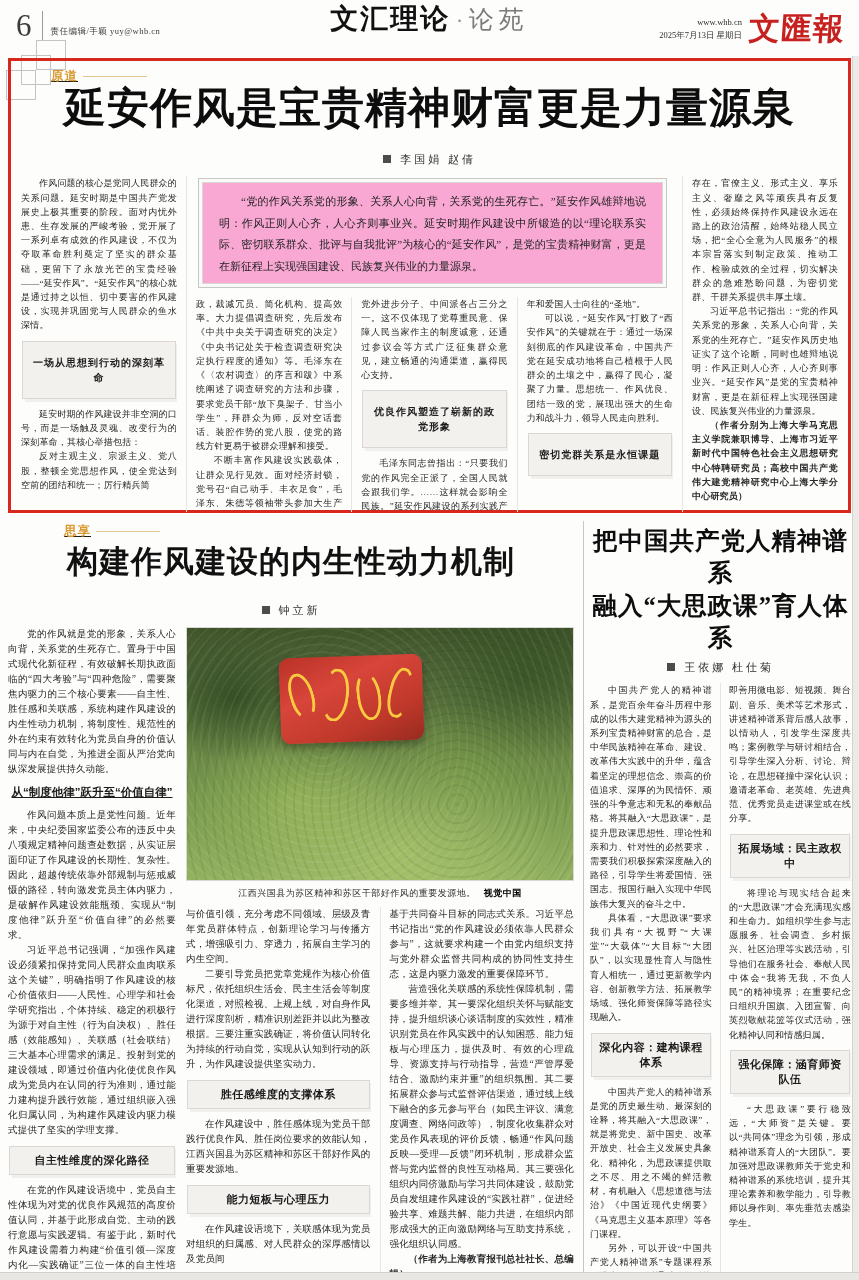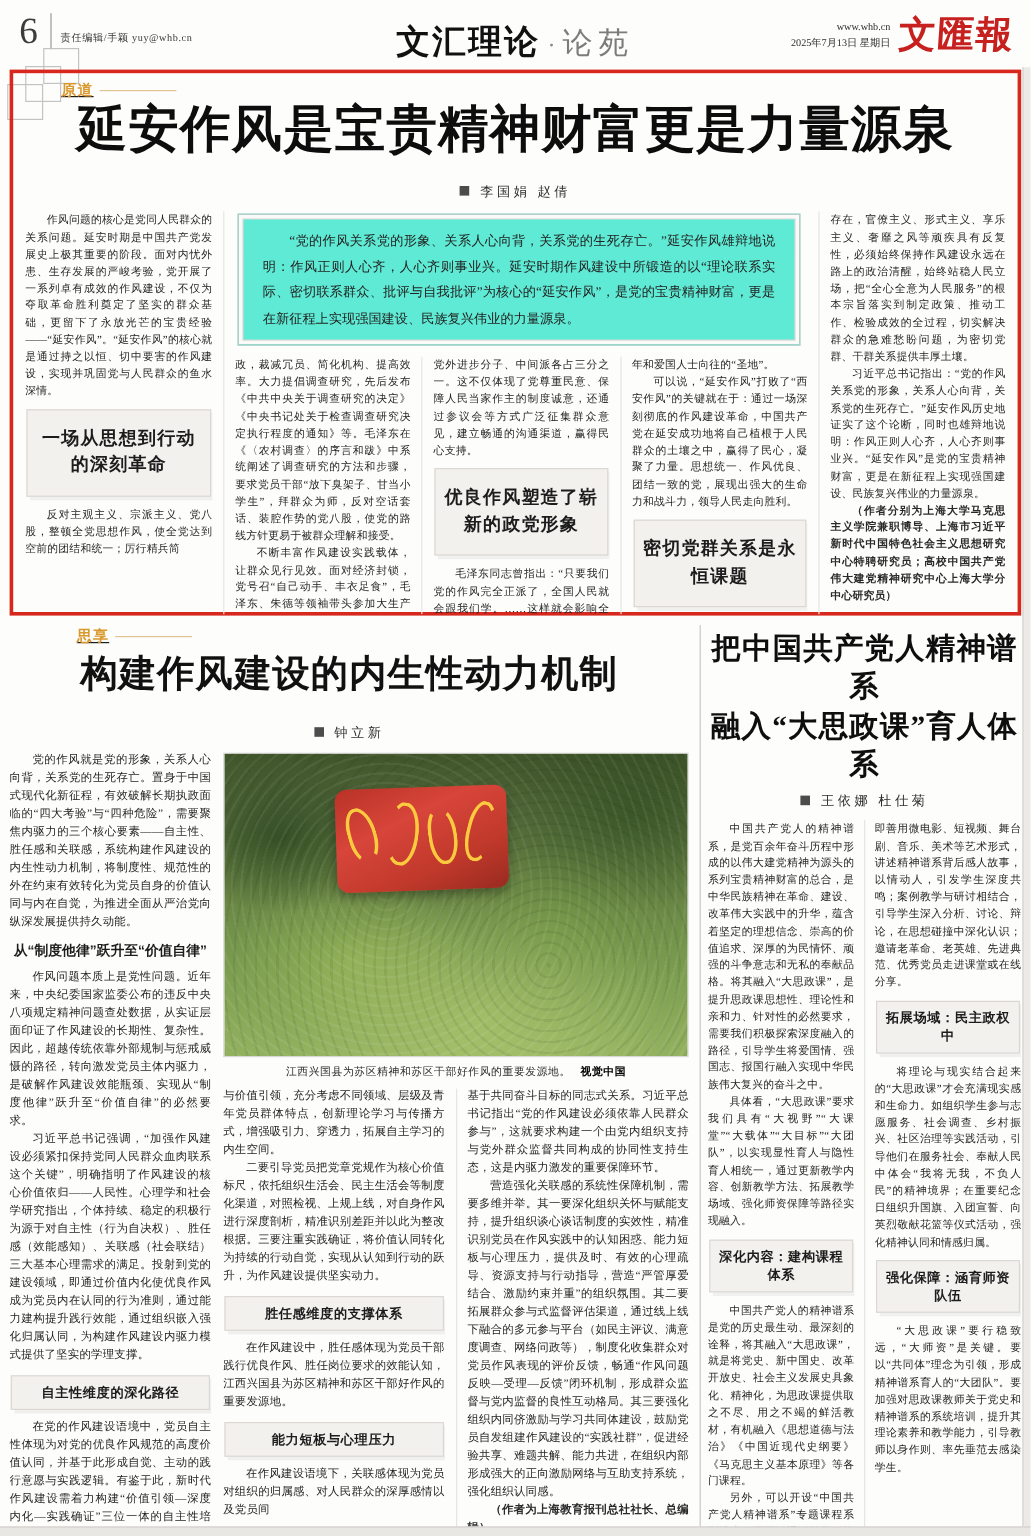--- a/index.html
+++ b/index.html
@@ -6,21 +6,21 @@
   html,body { background:#fff; }
   body { font-family:"Liberation Serif","DejaVu Serif",serif; color:#1c1c1c; }
   .page { position:relative; width:859px; height:1280px; background:#fdfdfc; overflow:hidden; }
 
   
   .hdr { position:relative; height:56px; padding:8px 14px 0 16px; }
   .hdr-left { position:absolute; left:16px; top:10px; display:flex; align-items:flex-end; }
   .pagenum { font-size:31px; line-height:1; color:#3c3c3c; font-family:"Liberation Serif",serif; }
   .hdr-vline { width:1px; height:30px; background:#9a9a9a; margin:0 8px 0 10px; }
   .editor-line { font-size:8.5px; color:#3a3a3a; padding-bottom:3px; letter-spacing:.5px; }
-  .hdr-center { position:absolute; left:50%; top:16px; transform:translateX(-50%); white-space:nowrap; }
+  .hdr-center { position:absolute; left:50%; top:0; transform:translateX(-50%); white-space:nowrap; }
   .sec-bold { font-size:28px; font-weight:900; color:#111; letter-spacing:2px; font-family:"Liberation Sans",sans-serif; }
   .sec-dot { font-size:20px; color:#888; margin:0 6px; }
   .sec-light { font-size:25px; color:#7c7c7c; letter-spacing:5px; font-family:"Liberation Sans",sans-serif; }
   .hdr-right { position:absolute; right:14px; top:8px; display:flex; align-items:center; }
   .hdr-meta { text-align:right; font-size:8.5px; color:#2e2e2e; line-height:1.55; margin-right:7px; }
   .masthead { font-size:31px; font-weight:900; color:#c6211f; letter-spacing:1px; font-family:"Liberation Serif",serif; transform:skewX(-4deg); }
 
   
   .ornament { position:absolute; left:6px; top:40px; width:96px; height:66px; z-index:0; }
   .orn { position:absolute; border:1.5px solid #c3c3c3; background:transparent; }
@@ -36,32 +36,32 @@
   .tagline { display:inline-block; width:64px; height:1px; background:#e0c490; margin-left:5px; vertical-align:middle; }
   .a1-headline { text-align:center; font-size:42px; font-weight:900; letter-spacing:1px; color:#0d0d0d; font-family:"Liberation Sans",sans-serif; line-height:1.15; }
   .byline { text-align:center; font-size:11px; color:#2f2f2f; margin:20px 0 9px 0; }
   .bl-sq { display:inline-block; width:8px; height:8px; background:#4c4c4c; margin-right:9px; }
   .byline .names { letter-spacing:3px; }
 
   .a1-body { display:flex; height:336px; overflow:hidden; }
   .a1-col { width:156px; flex:0 0 156px; overflow:hidden; }
   .a1-mid { flex:1; display:flex; flex-direction:column; margin:0 0 0 9px; padding-left:9px; border-left:1px solid #e7e5e2; }
   .a1-col.last { margin-left:9px; padding-left:9px; border-left:1px solid #e7e5e2; }
-  .quote { background:#5eead4; border:1px solid #c7c7c5; box-shadow:inset 0 0 0 3px #fafaf9, inset 0 0 0 4px #d8d8d6; padding:12px 20px 10px 20px; margin:2px 6px 9px 2px; font-size:11px; line-height:1.95; text-align:justify; text-indent:2em; color:#222; }
+  .quote { background:#f9a8d4; border:1px solid #c7c7c5; box-shadow:inset 0 0 0 3px #fafaf9, inset 0 0 0 4px #d8d8d6; padding:12px 20px 10px 20px; margin:2px 6px 9px 2px; font-size:11px; line-height:1.95; text-align:justify; text-indent:2em; color:#222; }
   .a1-mid-cols { flex:1; display:flex; overflow:hidden; }
   .mcol { flex:1; overflow:hidden; }
   .mcol + .mcol { margin-left:9px; padding-left:9px; border-left:1px solid #e7e5e2; }
 
   .bp { font-size:9px; line-height:1.58; text-align:justify; text-indent:2em; color:#1f1f1f; letter-spacing:.2px; }
   .bp.noind { text-indent:0; }
   .sig { font-weight:700; color:#2a2a2a; }
   .shx { background:#f3f1ee; border:1px solid #dbd8d4; box-shadow:3px 3px 0 rgba(0,0,0,.05); text-align:center; font-weight:700; margin:8px 1px; }
-  .a1 .shx { font-size:15px; padding:13px 6px; letter-spacing:1px; line-height:1.5; }
+  .a1 .shx { font-size:10px; padding:13px 6px; letter-spacing:1px; line-height:1.5; }
   .a2 .shx, .a3 .shx { font-size:11px; padding:6px 3px; letter-spacing:.5px; }
-  .shb { text-align:center; font-weight:700; font-size:11.5px; margin:8px 0; font-family:"Liberation Sans",sans-serif; }
+  .shb { text-align:center; font-weight:700; font-size:11.5px; margin:8px 0; font-family:"Liberation Sans",sans-serif;text-decoration:underline; }
 
   
   .bottom { display:flex; margin:8px 8px 0 8px; height:752px; }
   .a2 { width:566px; flex:0 0 566px; }
   .a2-headline { text-align:center; font-size:31px; font-weight:900; color:#111; margin-top:2px; letter-spacing:1px; }
   .a2-body { display:flex; height:652px; overflow:hidden; margin-top:4px; }
   .a2-c1 { width:168px; flex:0 0 168px; overflow:hidden; }
   .a2-right { flex:1; margin-left:10px; display:flex; flex-direction:column; }
   .a2 .bp { font-size:9.5px; }
   .a2-cols { flex:1; display:flex; overflow:hidden; margin-top:2px; }
@@ -139,20 +139,21 @@
       <span class="tag">原道</span><span class="tagline"></span>
     </div>
     <h1 class="a1-headline">延安作风是宝贵精神财富更是力量源泉</h1>
     <div class="byline">
       <span class="bl-sq"></span><span class="names">李国娟  赵倩</span>
     </div>
     <div class="a1-body">
       <div class="a1-col">
           <p class="bp">作风问题的核心是党同人民群众的关系问题。延安时期是中国共产党发展史上极其重要的阶段。面对内忧外患、生存发展的严峻考验，党开展了一系列卓有成效的作风建设，不仅为夺取革命胜利奠定了坚实的群众基础，更留下了永放光芒的宝贵经验——“延安作风”。“延安作风”的核心就是通过持之以恒、切中要害的作风建设，实现并巩固党与人民群众的鱼水深情。</p>
           <div class="shx">一场从思想到行动的深刻革命</div>
+          <p class="bp">延安时期的作风建设并非空洞的口号，而是一场触及灵魂、改变行为的深刻革命，其核心举措包括：</p>
           <p class="bp">反对主观主义、宗派主义、党八股，整顿全党思想作风，使全党达到空前的团结和统一；厉行精兵简</p>
         </div>
       <div class="a1-mid">
         <div class="quote">“党的作风关系党的形象、关系人心向背，关系党的生死存亡。”延安作风雄辩地说明：作风正则人心齐，人心齐则事业兴。延安时期作风建设中所锻造的以“理论联系实际、密切联系群众、批评与自我批评”为核心的“延安作风”，是党的宝贵精神财富，更是在新征程上实现强国建设、民族复兴伟业的力量源泉。</div>
         <div class="a1-mid-cols">
           <div class="mcol">
               <p class="bp noind">政，裁减冗员、简化机构、提高效率。大力提倡调查研究，先后发布《中共中央关于调查研究的决定》《中央书记处关于检查调查研究决定执行程度的通知》等。毛泽东在《〈农村调查〉的序言和跋》中系统阐述了调查研究的方法和步骤，要求党员干部“放下臭架子、甘当小学生”，拜群众为师，反对空话套话、装腔作势的党八股，使党的路线方针更易于被群众理解和接受。</p>
               <p class="bp">不断丰富作风建设实践载体，让群众见行见效。面对经济封锁，党号召“自己动手、丰衣足食”，毛泽东、朱德等领袖带头参加大生产运动，党政军民学各界投身生产，不仅克服了物质困难，更在共同劳动中加深了与群众的感情。在陕甘宁边区“三三制”民主政权中，共产党员、</p>
             </div>
           <div class="mcol">

